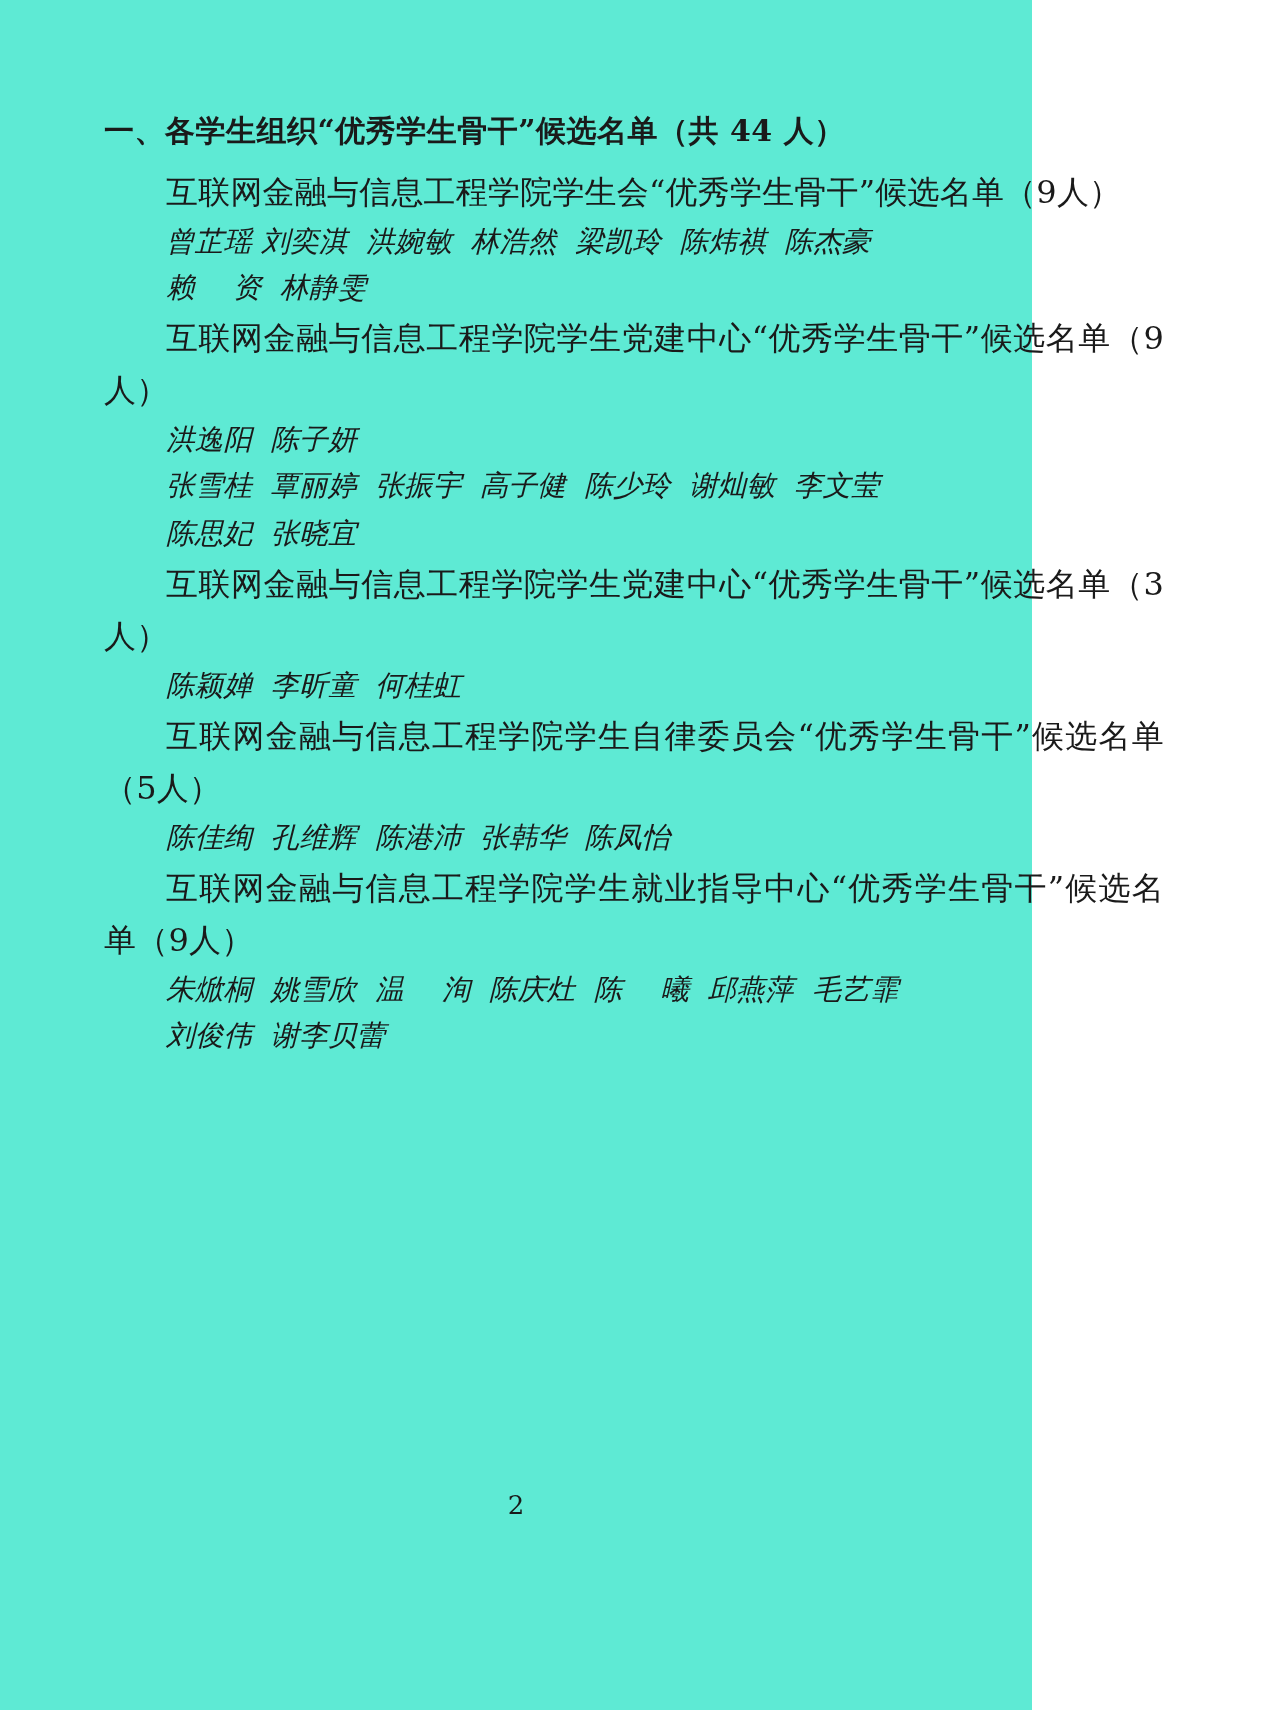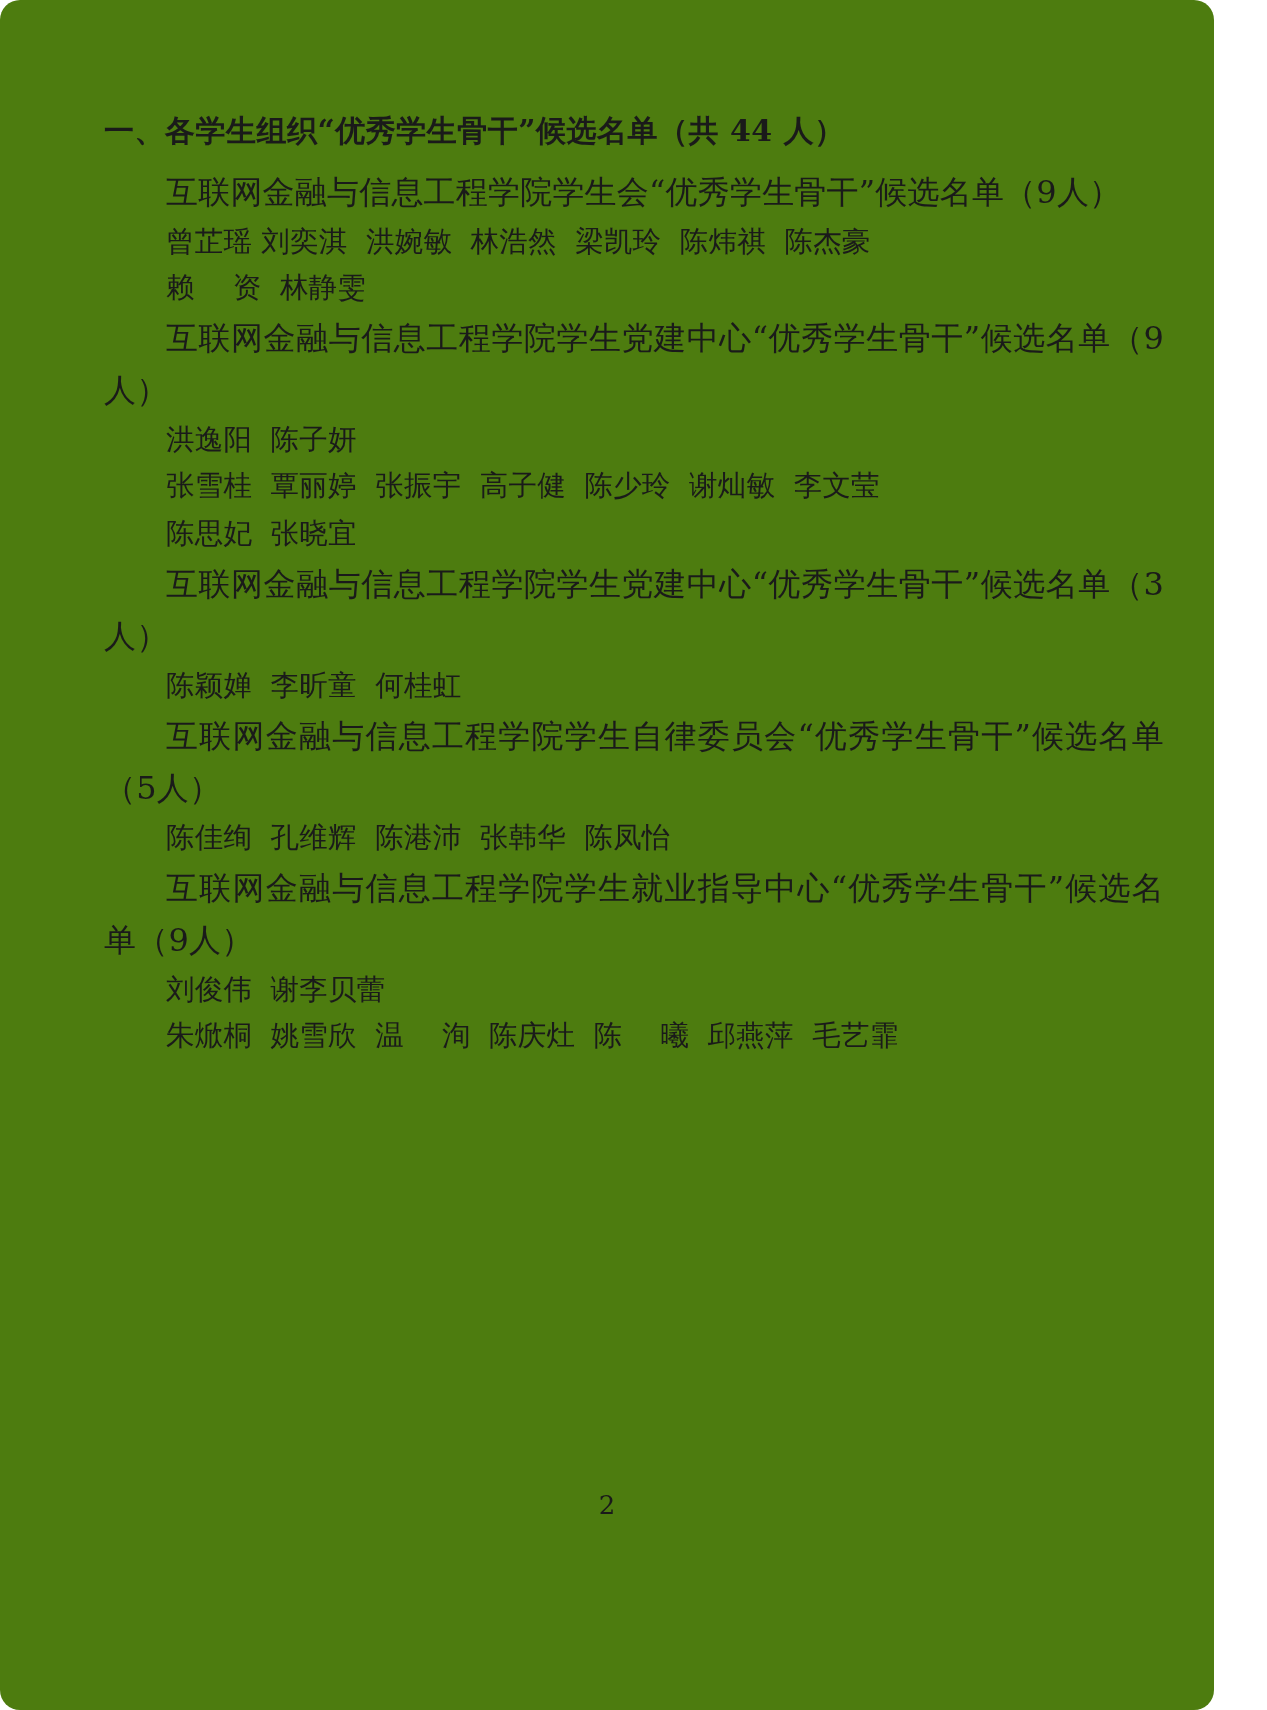--- a/index.html
+++ b/index.html
@@ -11,24 +11,23 @@
     width: 1267px;
     height: 1710px;
     position: relative;
     font-family: "DejaVu Serif", serif;
     color: #1a1a1a;
     overflow: hidden;
   }
   .page {
     position: absolute;
     top: 0; left: 0;
-    width: 1214px;
+    width: 1032px;
     height: 1710px;
-    background: #4d7c0f;
-    border-radius: 20px;
+    background: #5eead4;
   }
   .content {
     position: absolute;
     left: 104px;
     top: 108px;
     width: 1060px;
   }
   .doc-heading {
     font-size: 30px;
     font-weight: bold;
@@ -49,20 +48,21 @@
     text-align: justify;
     text-justify: inter-ideograph;
   }
   .names-line {
     font-size: 28.5px;
     line-height: 1.62;
     text-indent: 62px;
     letter-spacing: 0.2px;
     margin: 0;
     white-space: pre;
+    font-style: italic;
   }
   .names-line.cont {
     text-indent: 62px;
   }
   .page-number {
     position: absolute;
     left: 0;
     right: 0;
     top: 1490px;
     text-align: center;
@@ -99,20 +99,20 @@
       <p class="names-line">陈颖婵  李昕童  何桂虹</p>
     </div>
 
     <div class="block">
       <p class="org-line">互联网金融与信息工程学院学生自律委员会“优秀学生骨干”候选名单（5人）</p>
       <p class="names-line">陈佳绚  孔维辉  陈港沛  张韩华  陈凤怡</p>
     </div>
 
     <div class="block">
       <p class="org-line">互联网金融与信息工程学院学生就业指导中心“优秀学生骨干”候选名单（9人）</p>
+      <p class="names-line">朱焮桐  姚雪欣  温　 洵  陈庆灶  陈　 曦  邱燕萍  毛艺霏</p>
       <p class="names-line cont">刘俊伟  谢李贝蕾</p>
-      <p class="names-line">朱焮桐  姚雪欣  温　 洵  陈庆灶  陈　 曦  邱燕萍  毛艺霏</p>
     </div>
 
   </div>
 
   <div class="page-number">2</div>
 </div>
 
 </body></html>

